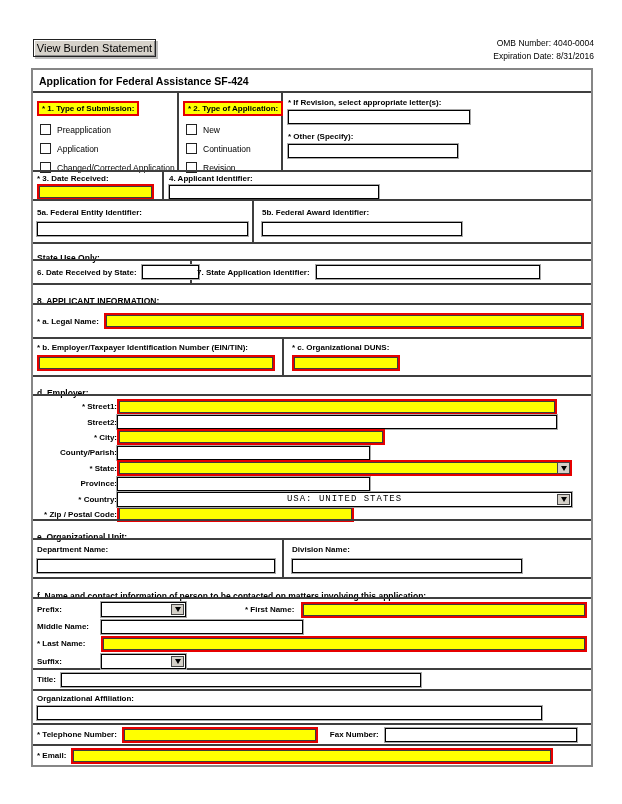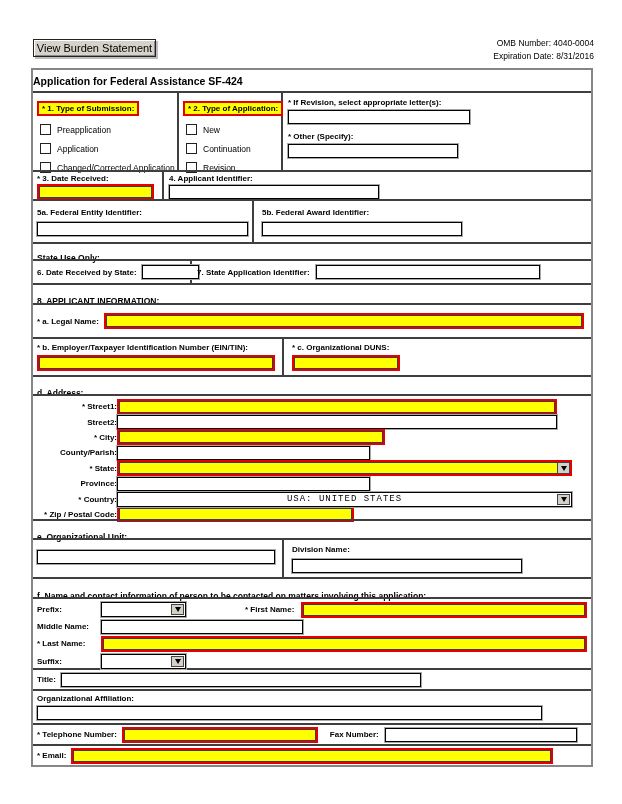--- a/index.html
+++ b/index.html
@@ -15,21 +15,21 @@
     font-size:8.5px; font-weight:normal; line-height:13px; }
 
   .form { position:absolute; left:31px; top:68px; width:562px;
     border:2px solid #868686; background:#fff; display:flex; flex-direction:column; }
 
   .row { display:flex; border-top:2px solid #3f3f3f; flex-shrink:0; }
   .row.first { border-top:none; }
   .cell { border-right:2px solid #3f3f3f; flex-shrink:0; }
   .cell.last { border-right:none; flex:1; }
 
-  .title-row { height:21px; align-items:center; 
+  .title-row { height:21px; align-items:center; padding-left:6px;
     font-weight:bold; font-size:10.5px;border-radius:10px; }
 
   .lbl { font-size:8px; font-weight:bold; white-space:nowrap; }
   .hdr { font-size:8.5px; font-weight:bold; }
 
   .ti { height:14px; border:1px solid #000; box-shadow:0 0 0 1px #a8a8a8;
     background:#fff; font-size:9px; padding:0 2px; display:block;
     font-family:"Liberation Sans",sans-serif; }
   .req { background:#FFFF00; border:2px solid #e60000;
     box-shadow: inset 0 0 0 1px #3c3c3c; height:16px; }
@@ -237,21 +237,21 @@
       <div class="lbl">* b. Employer/Taxpayer Identification Number (EIN/TIN):</div>
       <input class="ti req ein-inp" value="" style="">
     </div>
     <div class="cell last c-duns">
       <div class="lbl">* c. Organizational DUNS:</div>
       <input class="ti req duns-inp" value="" style="">
     </div>
   </div>
 
   <div class="row addrhdr-row">
-    <span class="hdr">d. Address:</span>
+    <span class="hdr">d. Employer:</span>
   </div>
 
   <div class="row addr-block">
     <div class="aline">
       <span class="lbl">* Street1:</span>
       <input class="ti req s1-inp" value="" style="">
     </div>
     <div class="aline">
       <span class="lbl ind">Street2:</span>
       <input class="ti s2-inp" value="" style="">
@@ -286,20 +286,21 @@
       <input class="ti req zip-inp" value="" style="">
     </div>
   </div>
 
   <div class="row orghdr-row">
     <span class="hdr">e. Organizational Unit:</span>
   </div>
 
   <div class="row orgrow">
     <div class="cell c-dept">
+      <div class="lbl">Department Name:</div>
       <input class="ti dept-inp" value="" style="">
     </div>
     <div class="cell last c-div">
       <div class="lbl">Division Name:</div>
       <input class="ti div-inp" value="" style="">
     </div>
   </div>
 
   <div class="row contacthdr-row">
     <span class="hdr">f. Name and contact information of person to be contacted on matters involving this application:</span>

